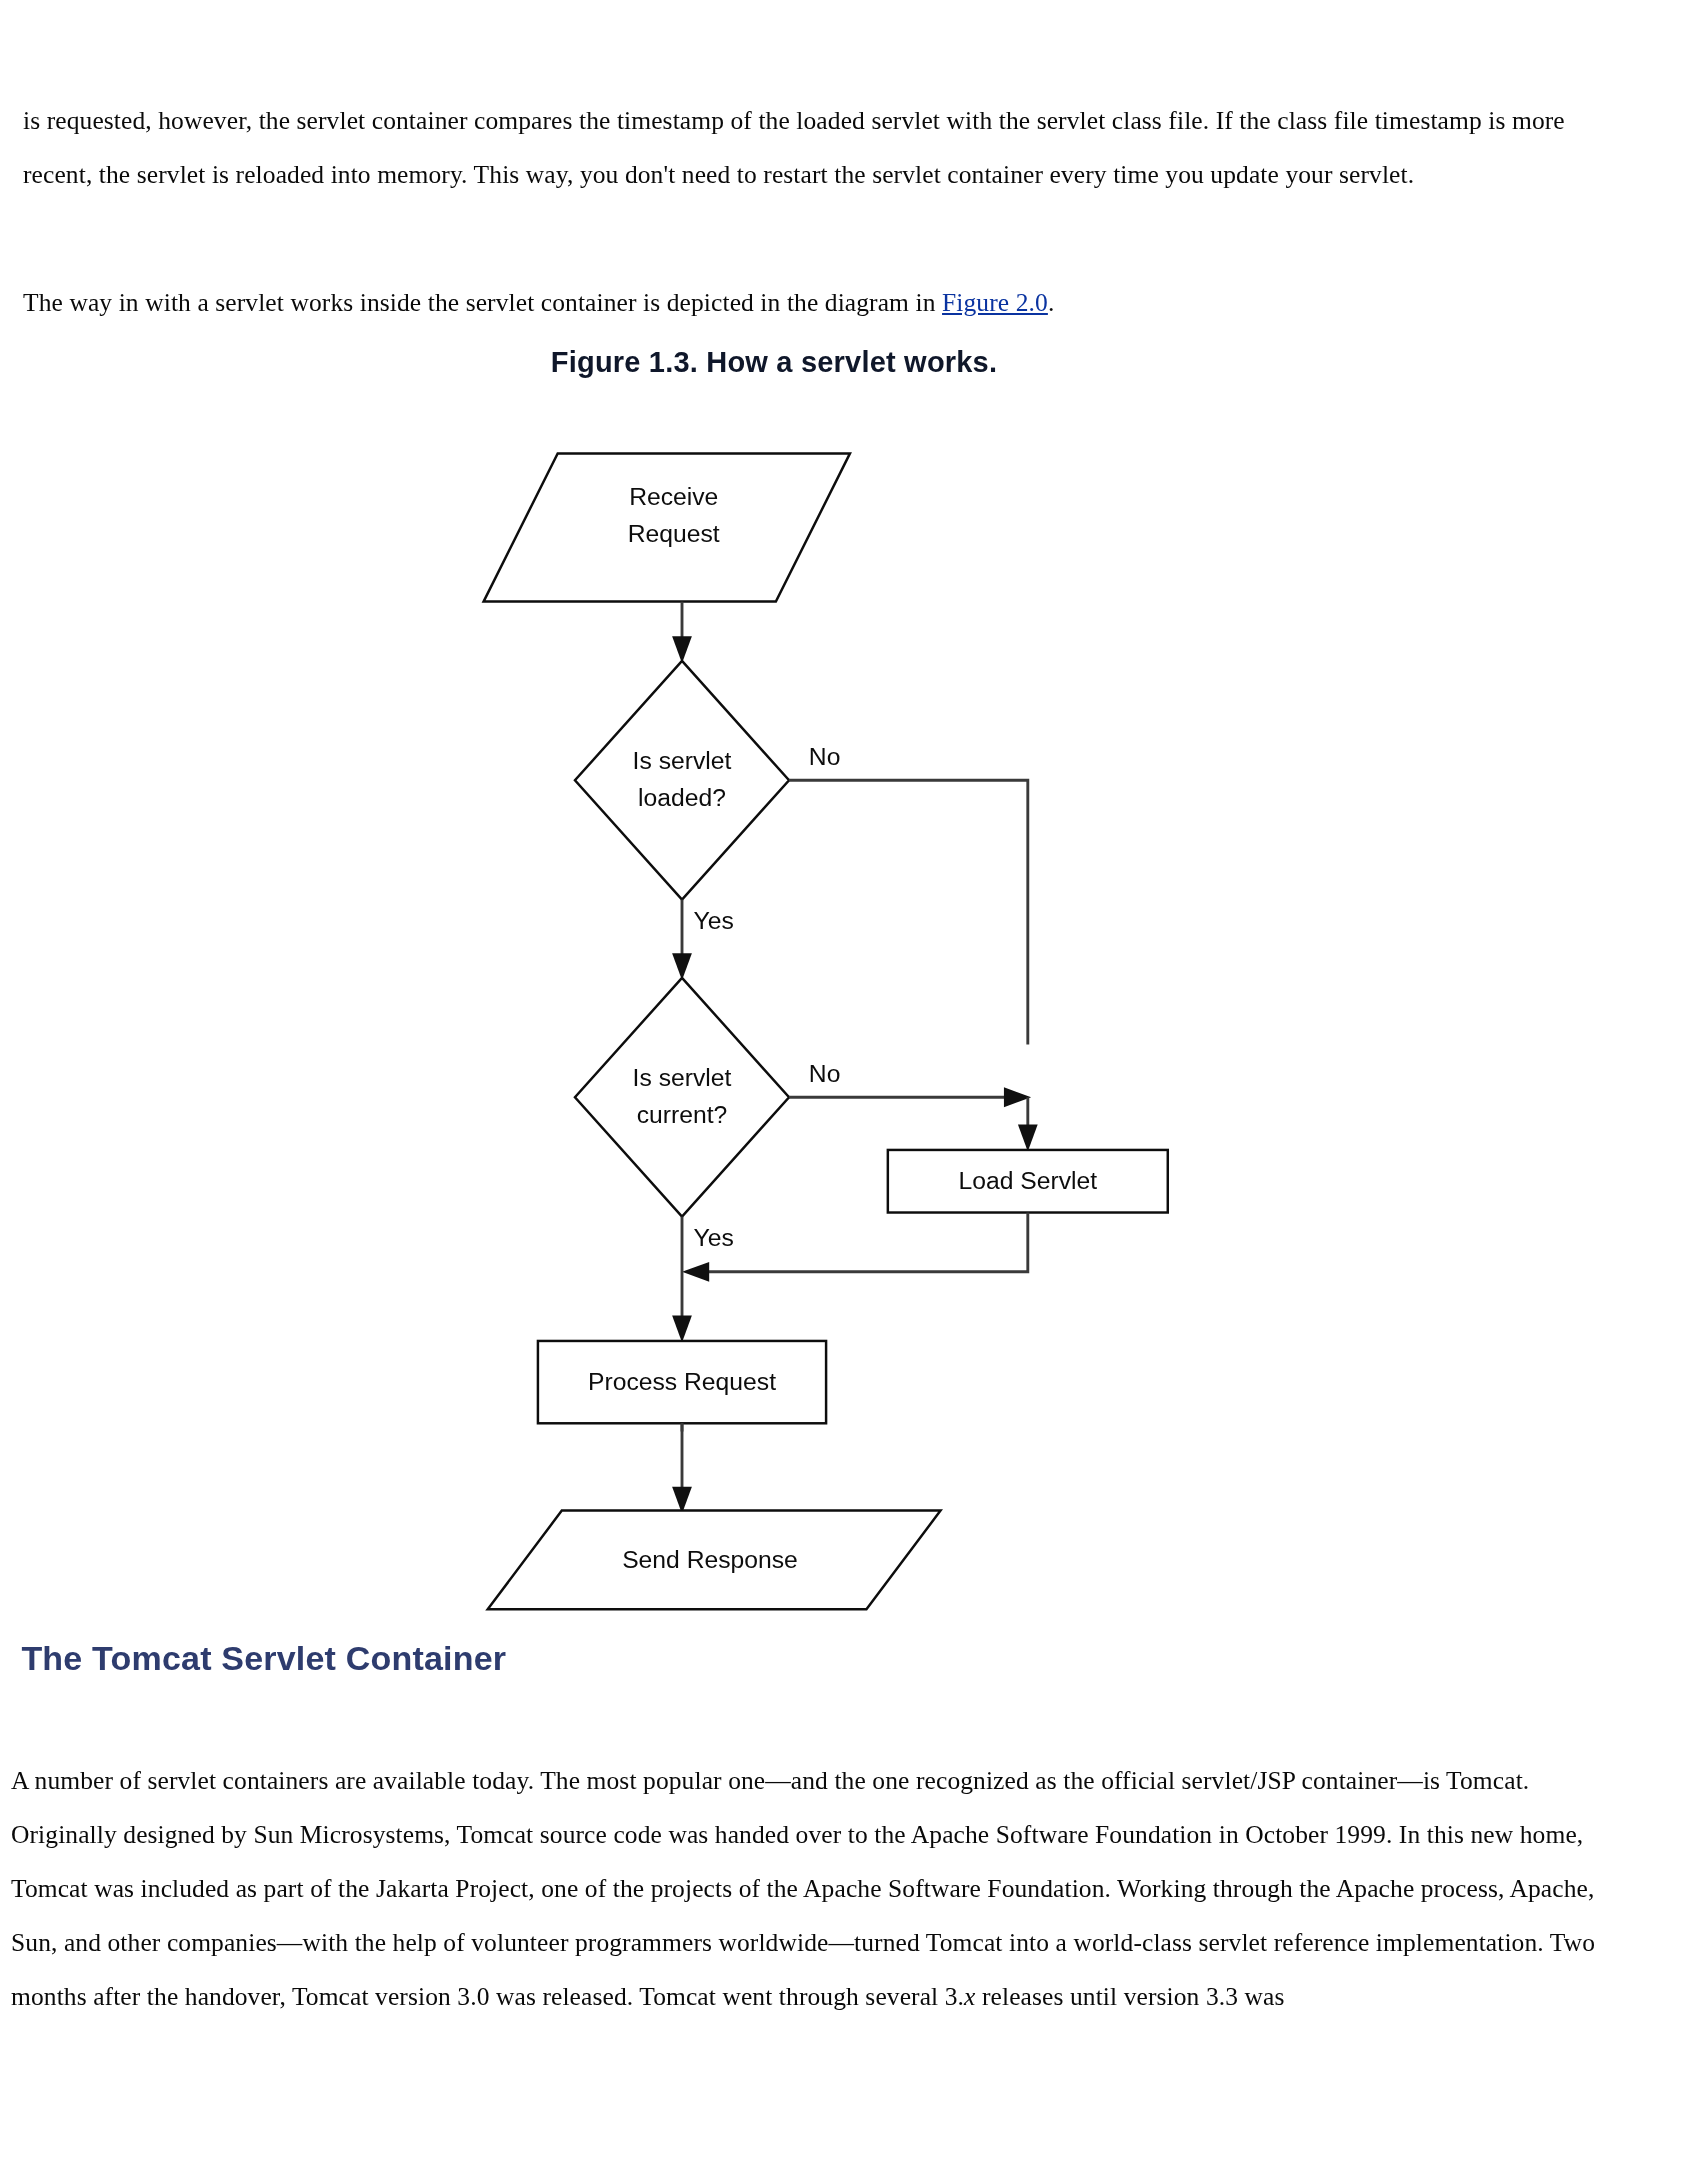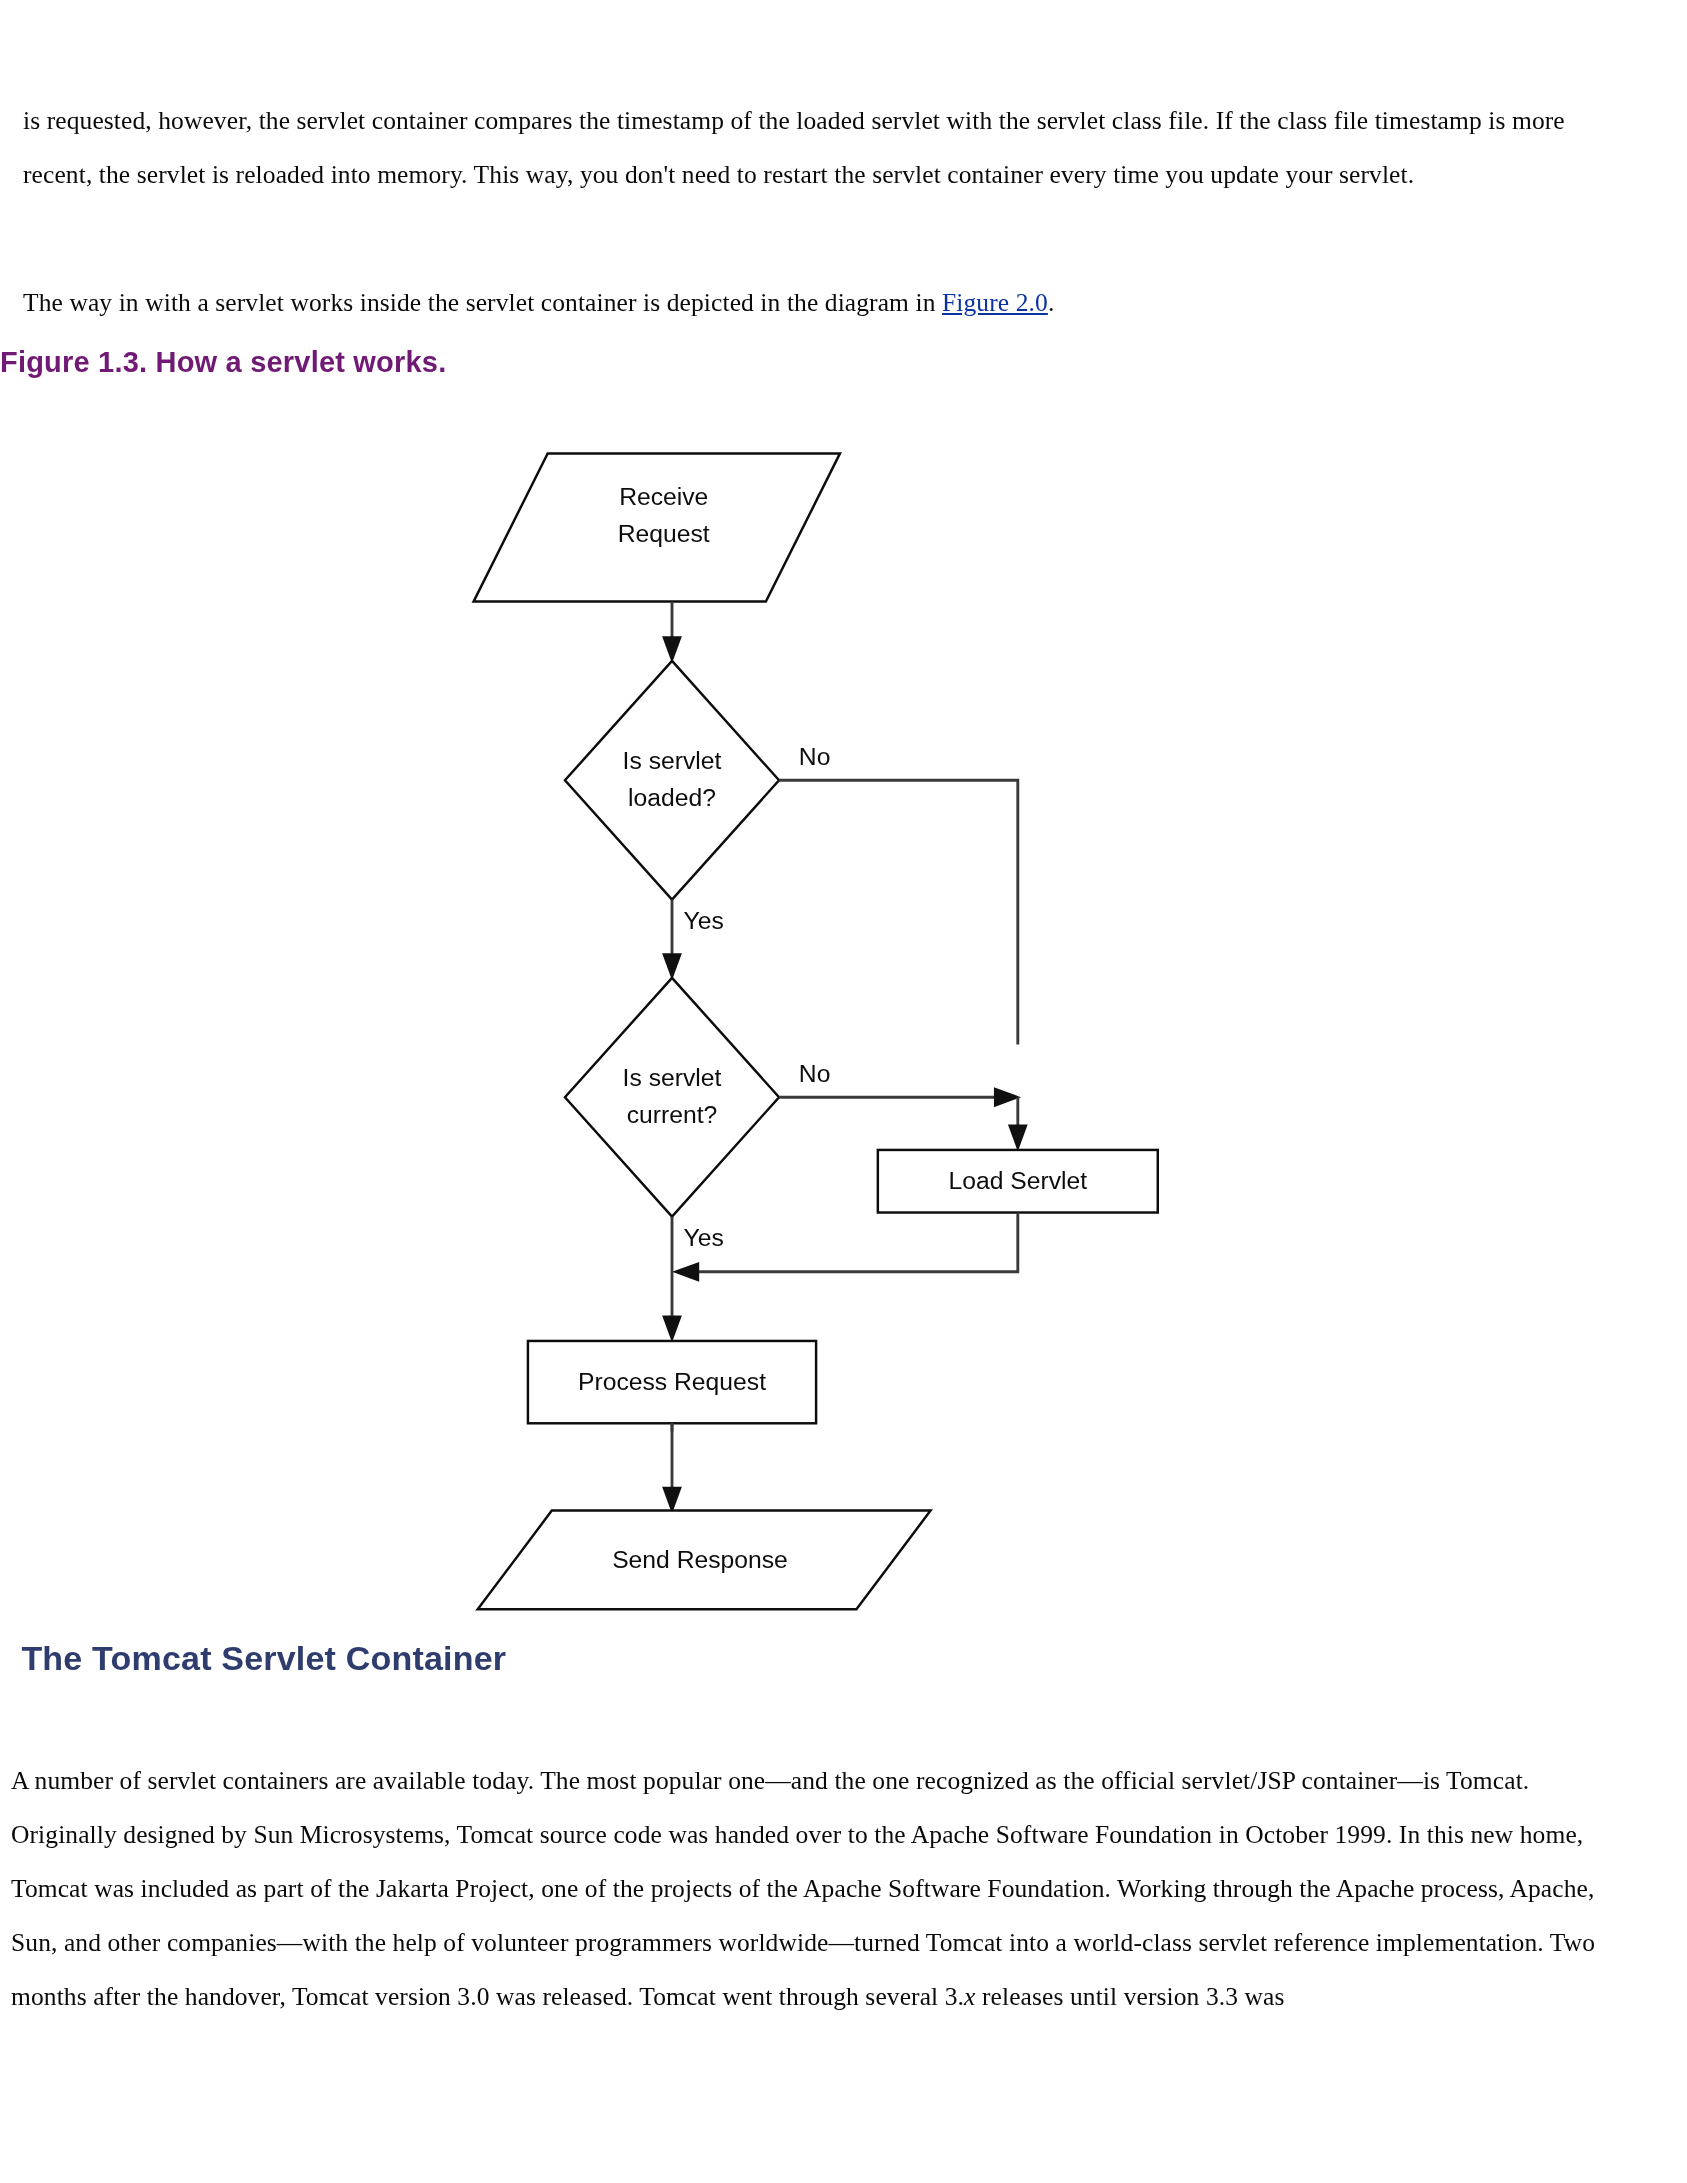--- a/index.html
+++ b/index.html
@@ -59,44 +59,44 @@
   .ital {
     font-style: italic;
   }
 
   
   #figure-caption {
     position: absolute;
     left: 0;
     top: 346px;
     width: 1548px;
-    text-align: left;
+    text-align: center;
     font-family: "Liberation Sans", "DejaVu Sans", sans-serif;
     font-weight: bold;
     font-size: 29px;
-    color: #701a75;
+    color: #0f172a;
     letter-spacing: 0.2px;
   }
 
   
   #section-heading {
     position: absolute;
     left: 21.4px;
     top: 1611px;
     font-family: "Liberation Sans", "DejaVu Sans", sans-serif;
     font-weight: bold;
     font-size: 34px;
     color: #2e3c6e;
     letter-spacing: 0.2px;
   }
 
   
   #flowchart {
     position: absolute;
-    left: 453px;
+    left: 463px;
     top: 412px;
     width: 741px;
     height: 1219px;
   }
   #flowchart svg {
     display: block;
   }
 
   .fc-shape {
     fill: #ffffff;

